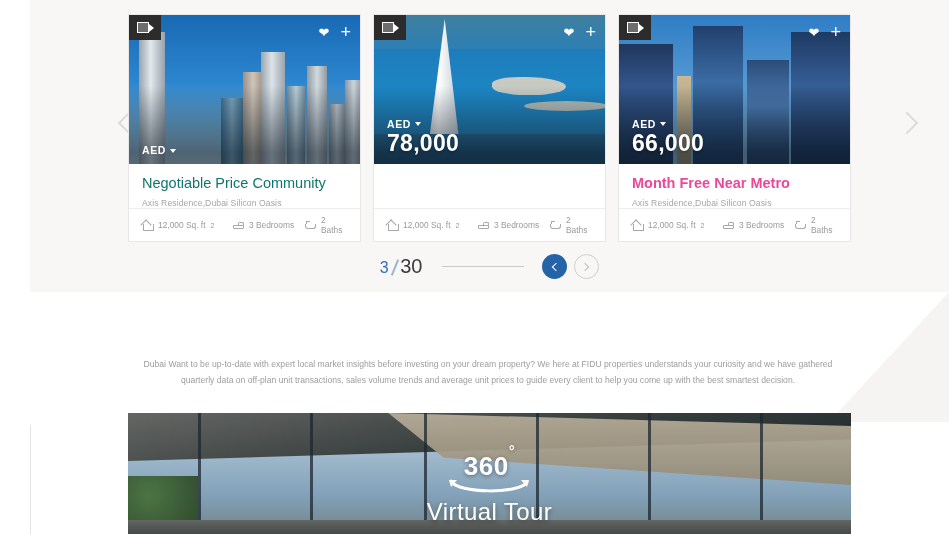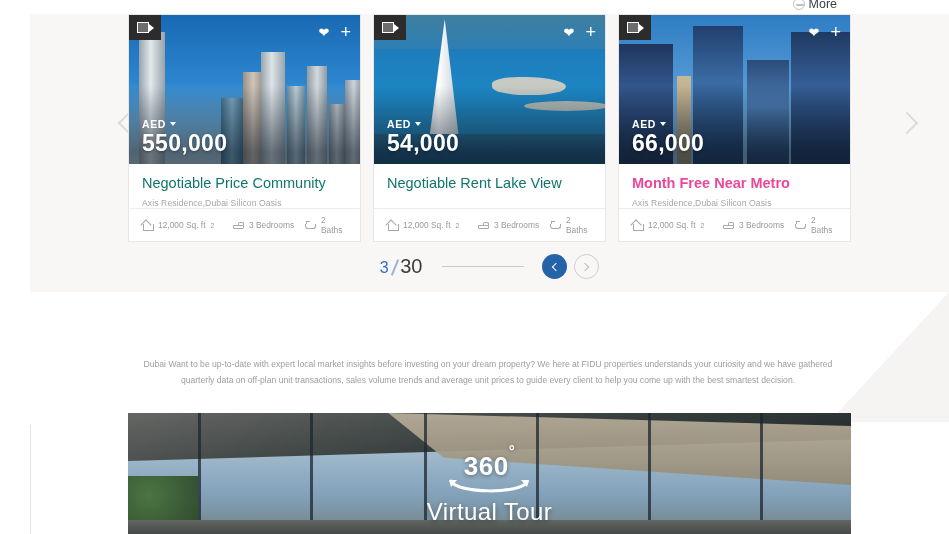--- a/index.html
+++ b/index.html
@@ -347,26 +347,20 @@
     margin-top: 16px;
     font-size: 24px; font-weight: normal; letter-spacing: .4px;
     text-shadow: 0 2px 5px rgba(0,0,0,.4);
   }
 </style>
 </head>
 <body>
 
 <div id="page">
 
-  <div class="more-strip">
-    <div class="more-btn">
-      <span class="more-dot-icon"></span>
-      <span>More</span>
-    </div>
-  </div>
 
   <div class="listing-band">
 
     <div class="nav-arrow left">
       <i></i>
     </div>
     <div class="nav-arrow right">
       <i></i>
     </div>
 
@@ -393,21 +387,20 @@
           </div>
           <div class="card-actions">
             <span class="heart-icon">❤</span>
             <span class="plus-icon">+</span>
           </div>
           <div class="price-block">
             <div class="cur-row">
               <span class="cur">AED</span>
               <span class="cur-caret"></span>
             </div>
-            <div class="price">550,000</div>
           </div>
         </div>
         <div class="card-body">
           <div class="card-title">Negotiable Price Community</div>
           <div class="card-sub">Axis Residence,Dubai Silicon Oasis</div>
         </div>
         <div class="card-meta">
           <div class="meta-item m1">
             <span class="mi ic-area"></span>
             <span>12,000 Sq. ft</span>
@@ -448,25 +441,24 @@
           </div>
           <div class="card-actions">
             <span class="heart-icon">❤</span>
             <span class="plus-icon">+</span>
           </div>
           <div class="price-block">
             <div class="cur-row">
               <span class="cur">AED</span>
               <span class="cur-caret"></span>
             </div>
-            <div class="price">54,000</div>
+            <div class="price">78,000</div>
           </div>
         </div>
         <div class="card-body">
-          <div class="card-title">Negotiable Rent Lake View</div>
         </div>
         <div class="card-meta">
           <div class="meta-item m1">
             <span class="mi ic-area"></span>
             <span>12,000 Sq. ft</span>
               <sup>2</sup>
           </div>
           <div class="meta-item m2">
             <span class="mi ic-bed">
                 <span class="bd"></span>

